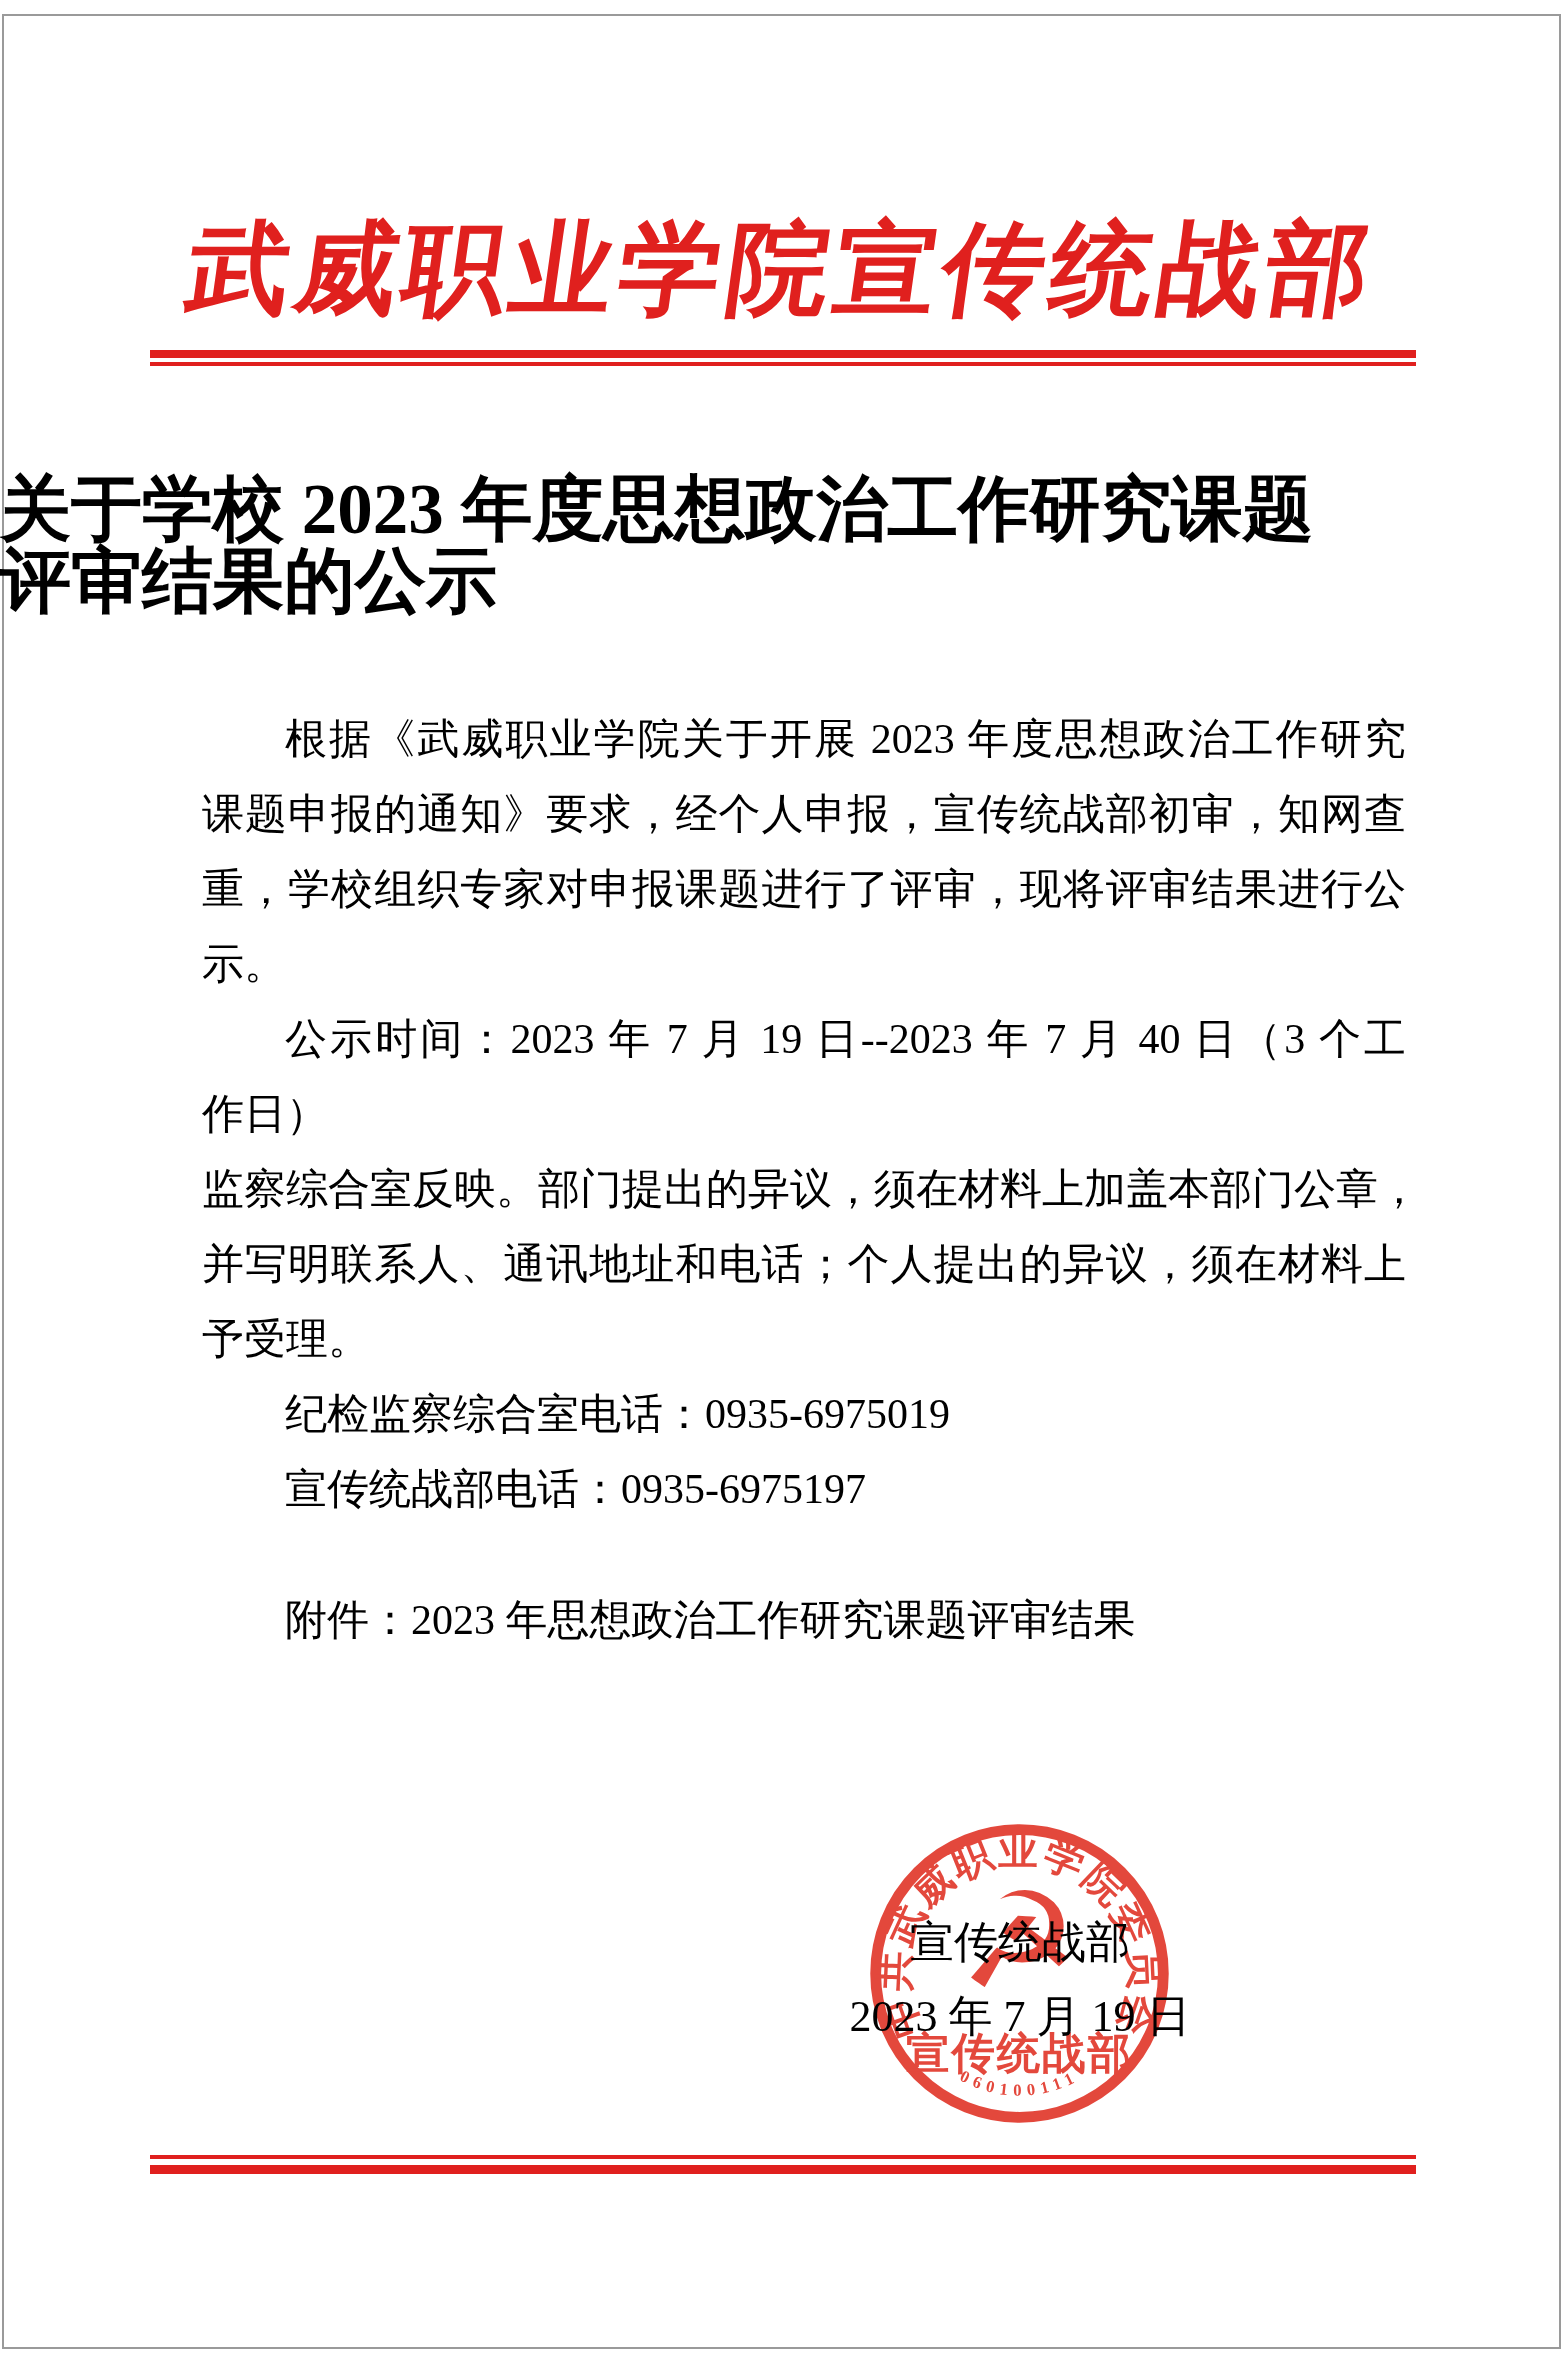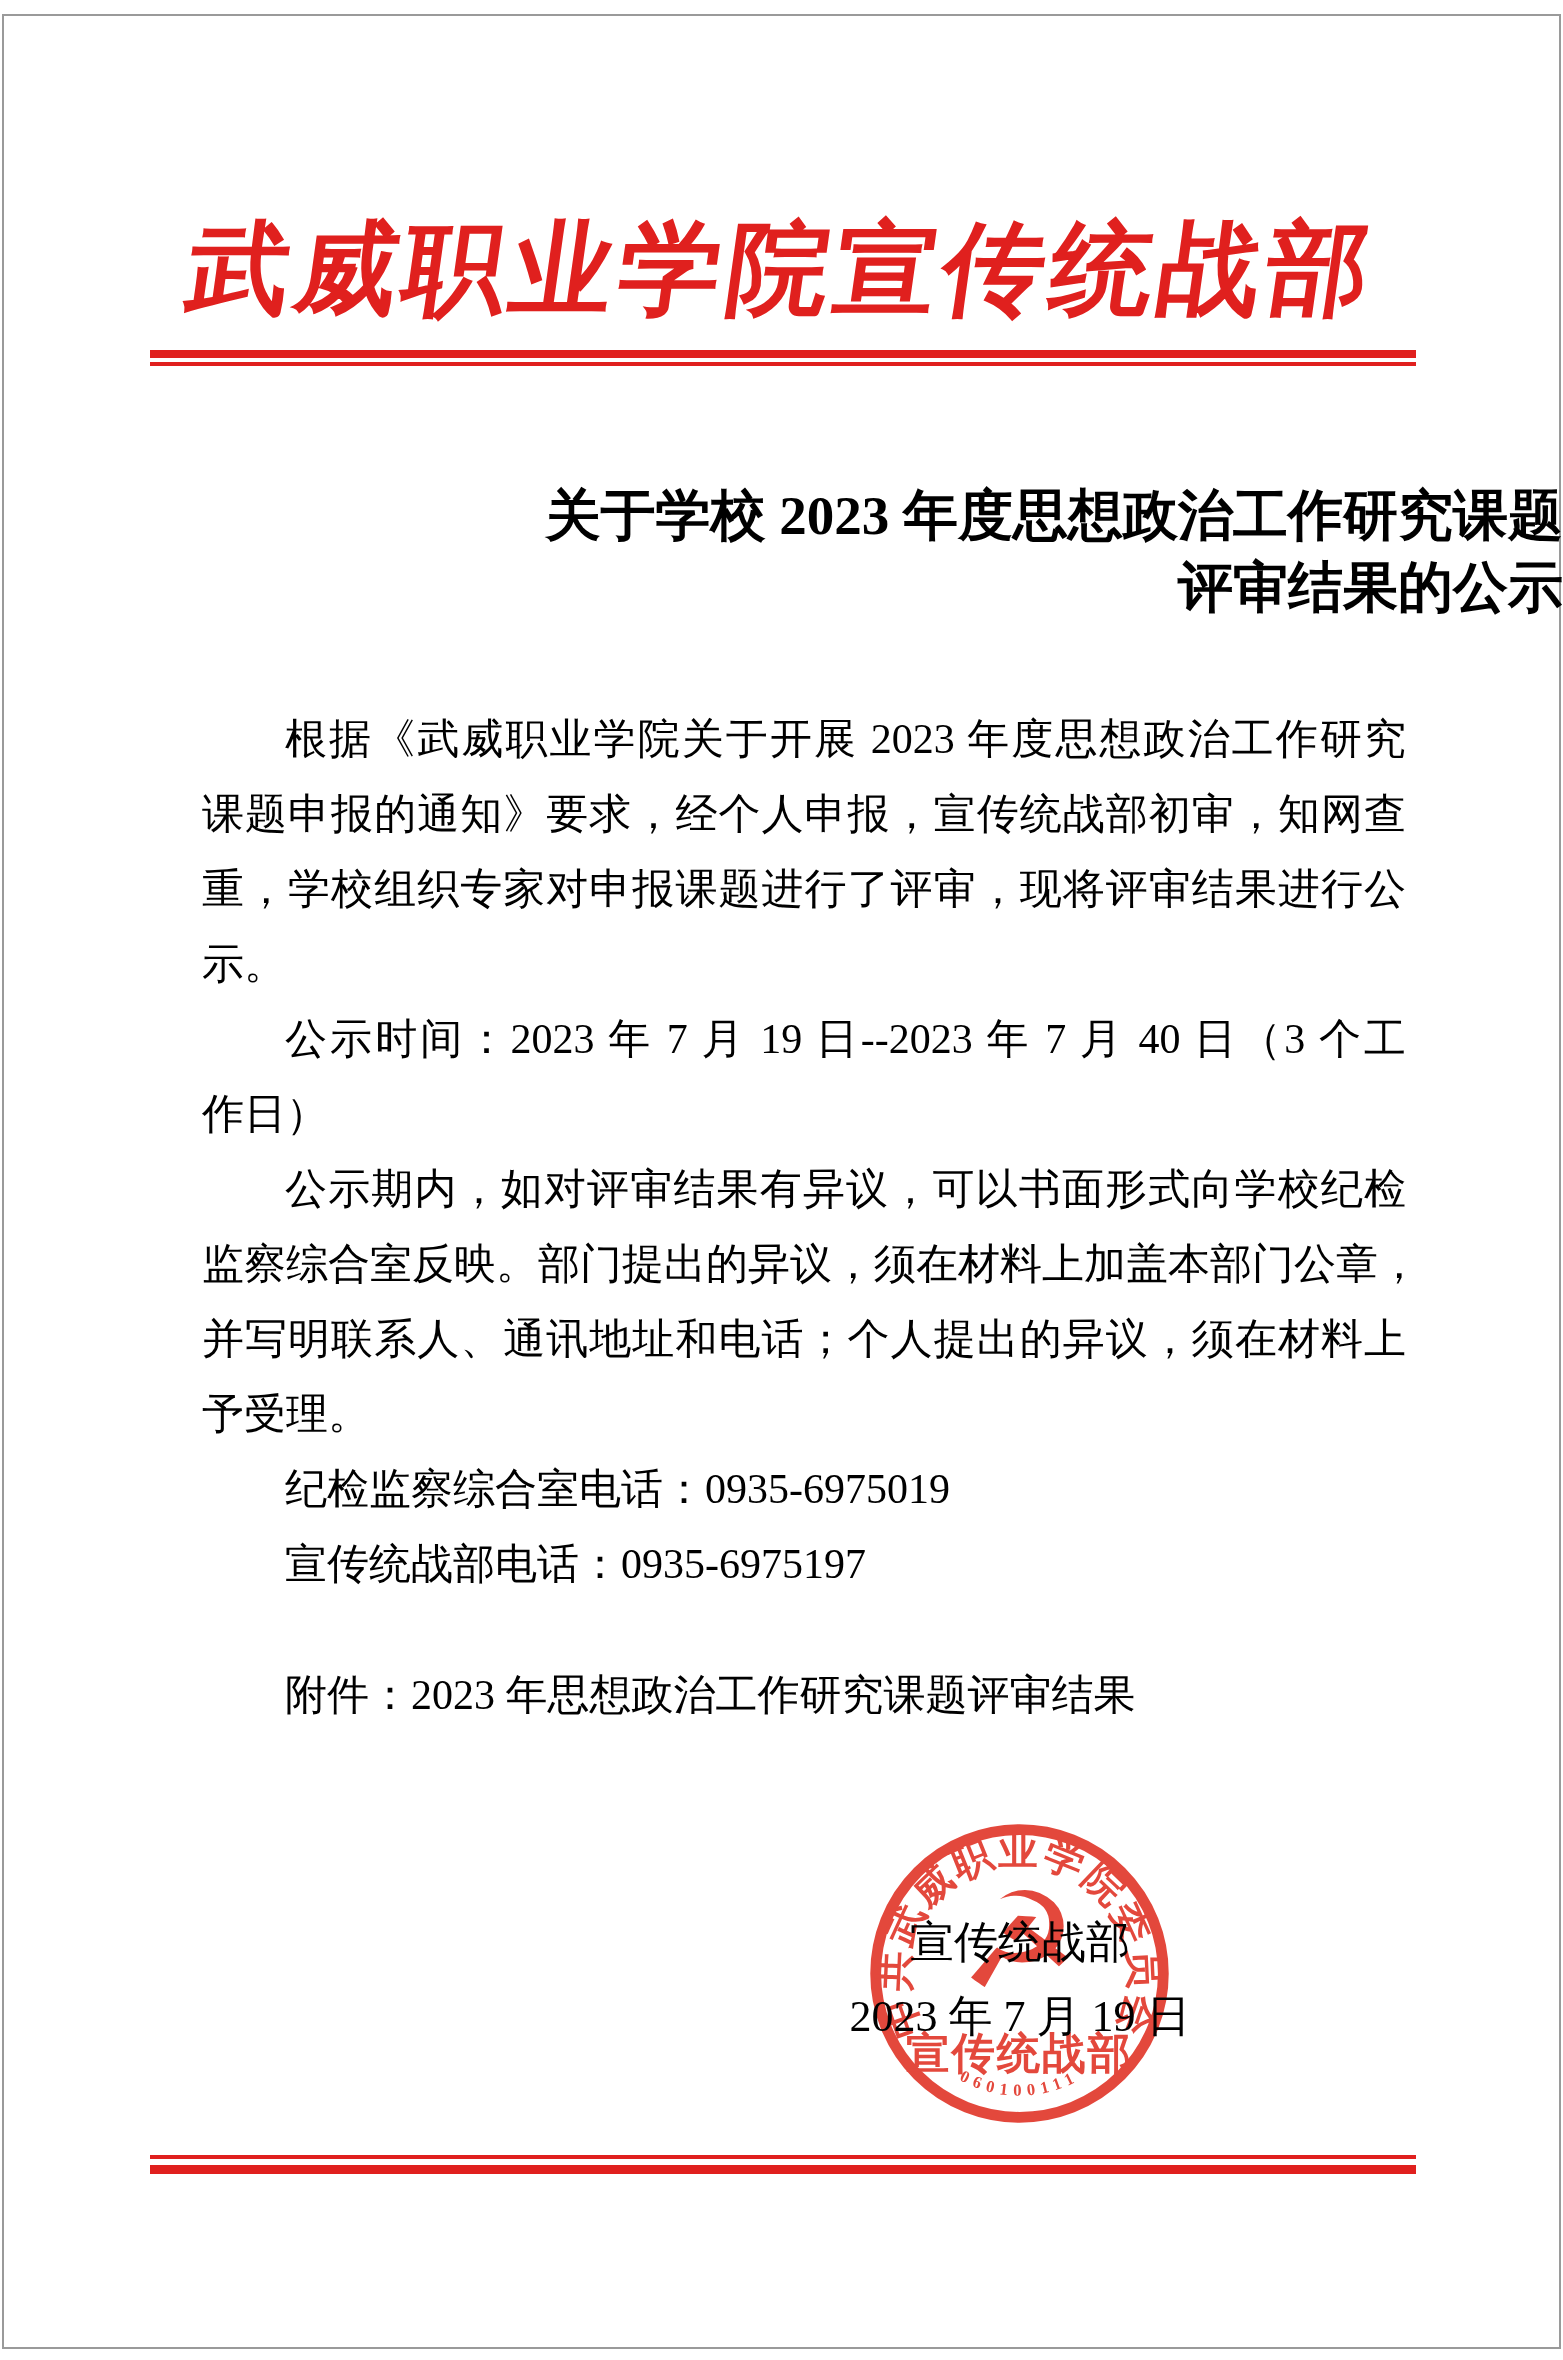--- a/index.html
+++ b/index.html
@@ -37,27 +37,26 @@
   }
   .rule { position: absolute; left: 150px; width: 1266px; background: #e0201e; }
   .rule-top-thick   { top: 350px;  height: 7.9px; }
   .rule-top-thin    { top: 362px;  height: 3.9px; }
   .rule-bottom-thin { top: 2155px; height: 3.9px; }
   .rule-bottom-thick{ top: 2165px; height: 8.9px; }
   .doc-title {
     position: absolute;
     left: 0; top: 473px;
     width: 100%;
-    text-align: right;
-    font-size: 55px;
+    text-align: left;
+    font-size: 71px;
     font-weight: bold;
     line-height: 72px;
     color: #000000;
     white-space: nowrap;
-    margin-top: 7px;
   }
   .body-block {
     position: absolute;
     left: 202px; top: 702px;
     width: 1204px;
     font-size: 42px;
     line-height: 75px;
     color: #000000;
   }
   .line { height: 75px; white-space: nowrap; font-family: Liberation Serif, serif; }
@@ -102,21 +101,20 @@
     <div>评审结果的公示</div>
   </div>
 
   <div class="body-block">
     <div class="line indent fill">根据《武威职业学院关于开展 2023 年度思想政治工作研究</div>
     <div class="line fill">课题申报的通知》要求，经个人申报，宣传统战部初审，知网查</div>
     <div class="line fill">重，学校组织专家对申报课题进行了评审，现将评审结果进行公</div>
     <div class="line">示。</div>
     <div class="line indent fill">公示时间：2023 年 7 月 19 日--2023 年 7 月 40 日（3 个工</div>
     <div class="line">作日）</div>
-    <div class="line indent fill">公示期内，如对评审结果有异议，可以书面形式向学校纪检</div>
     <div class="line fill">监察综合室反映。部门提出的异议，须在材料上加盖本部门公章，</div>
     <div class="line fill">并写明联系人、通讯地址和电话；个人提出的异议，须在材料上</div>
     <div class="line">予受理。</div>
     <div class="line indent">纪检监察综合室电话：0935-6975019</div>
     <div class="line indent">宣传统战部电话：0935-6975197</div>
     <div class="line indent attachment">附件：2023 年思想政治工作研究课题评审结果</div>
   </div>
 
   <div class="signature-name">宣传统战部</div>
   <div class="signature-date">2023 年 7 月 19 日</div>

